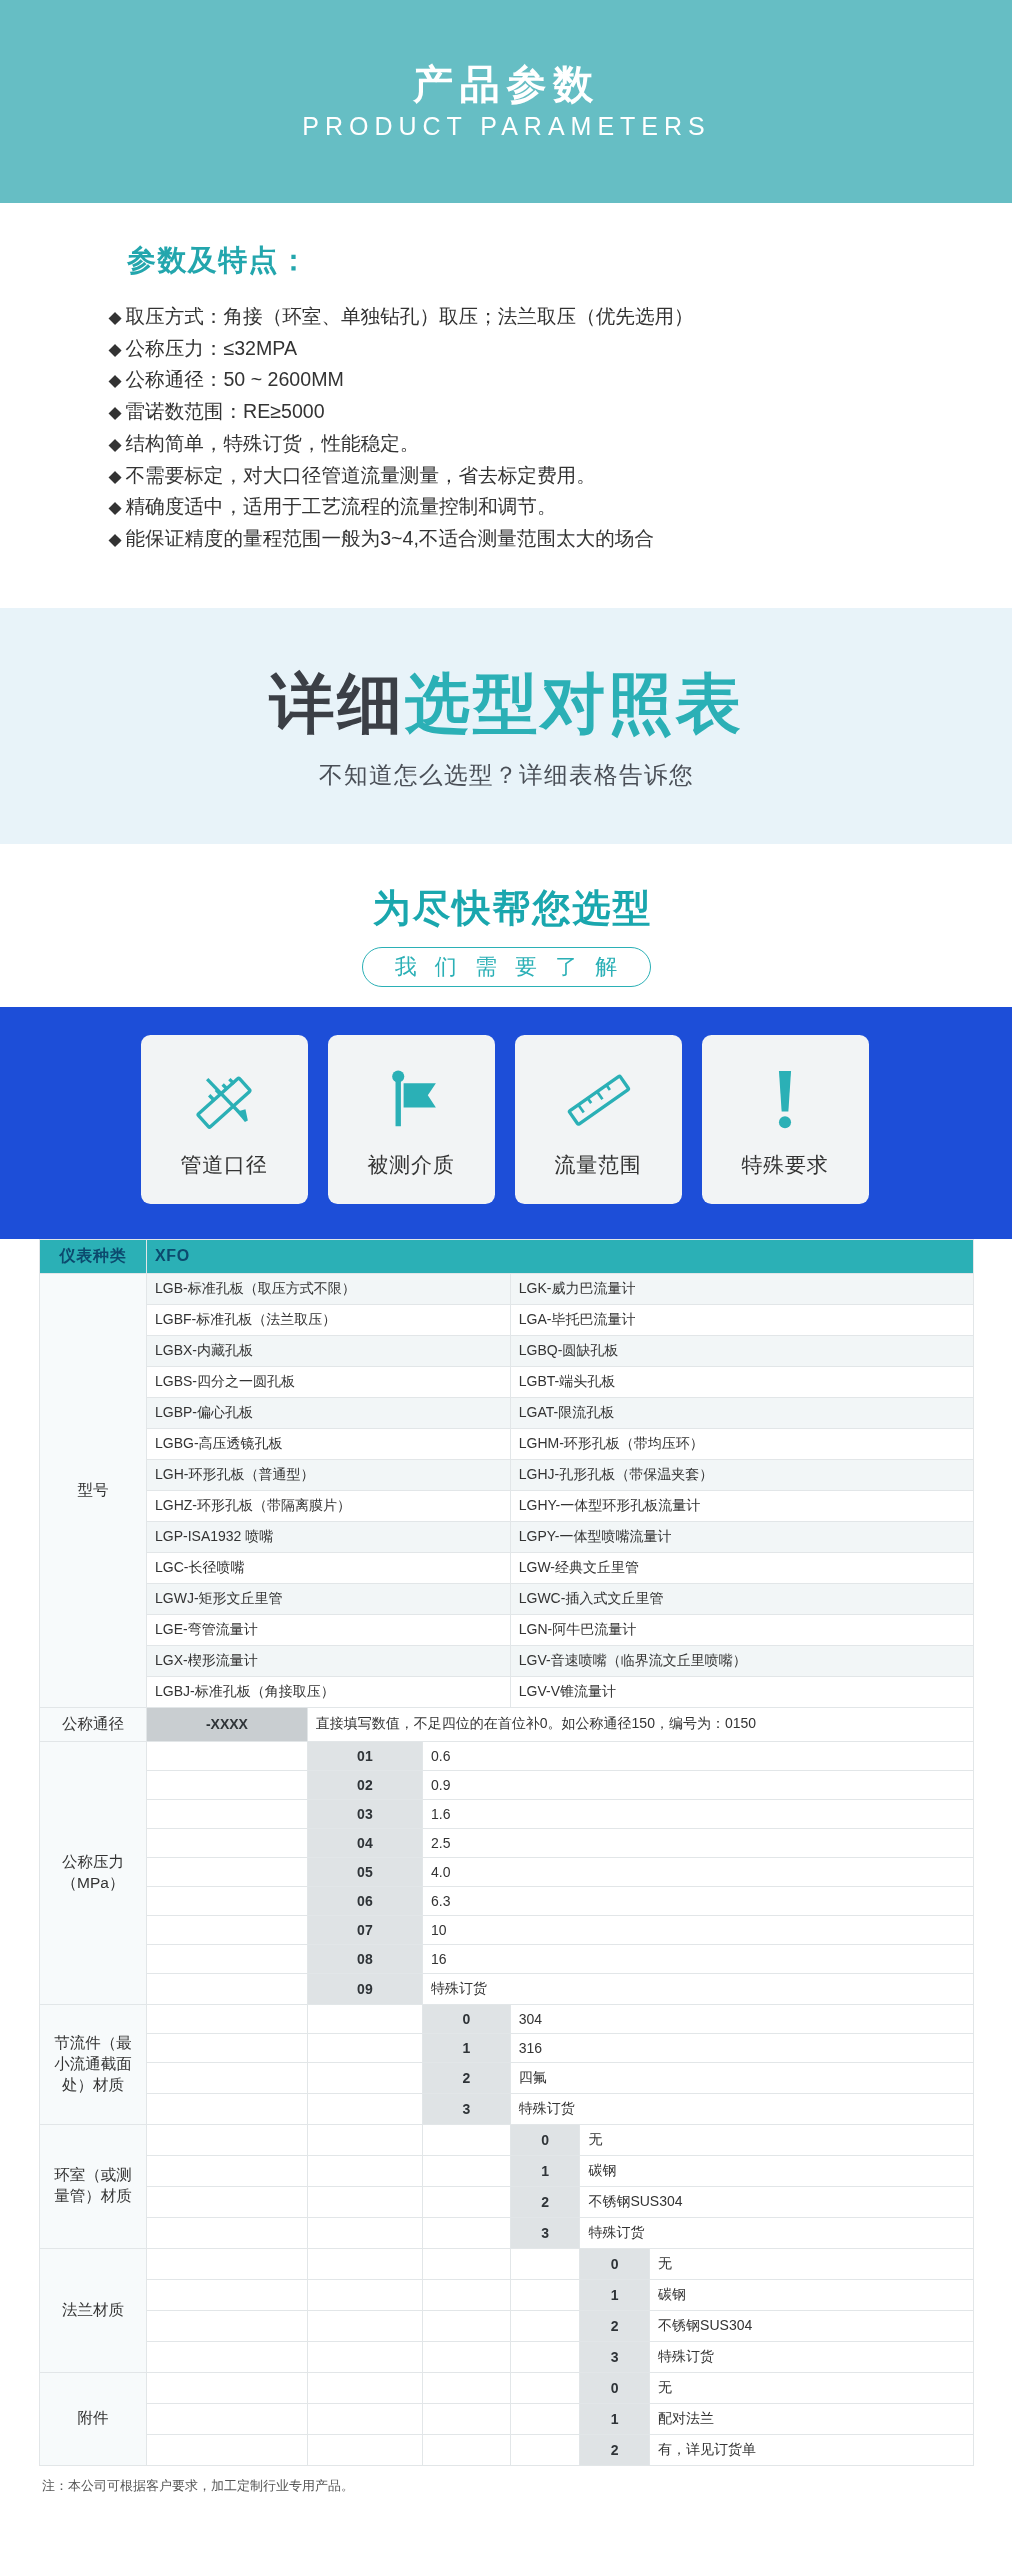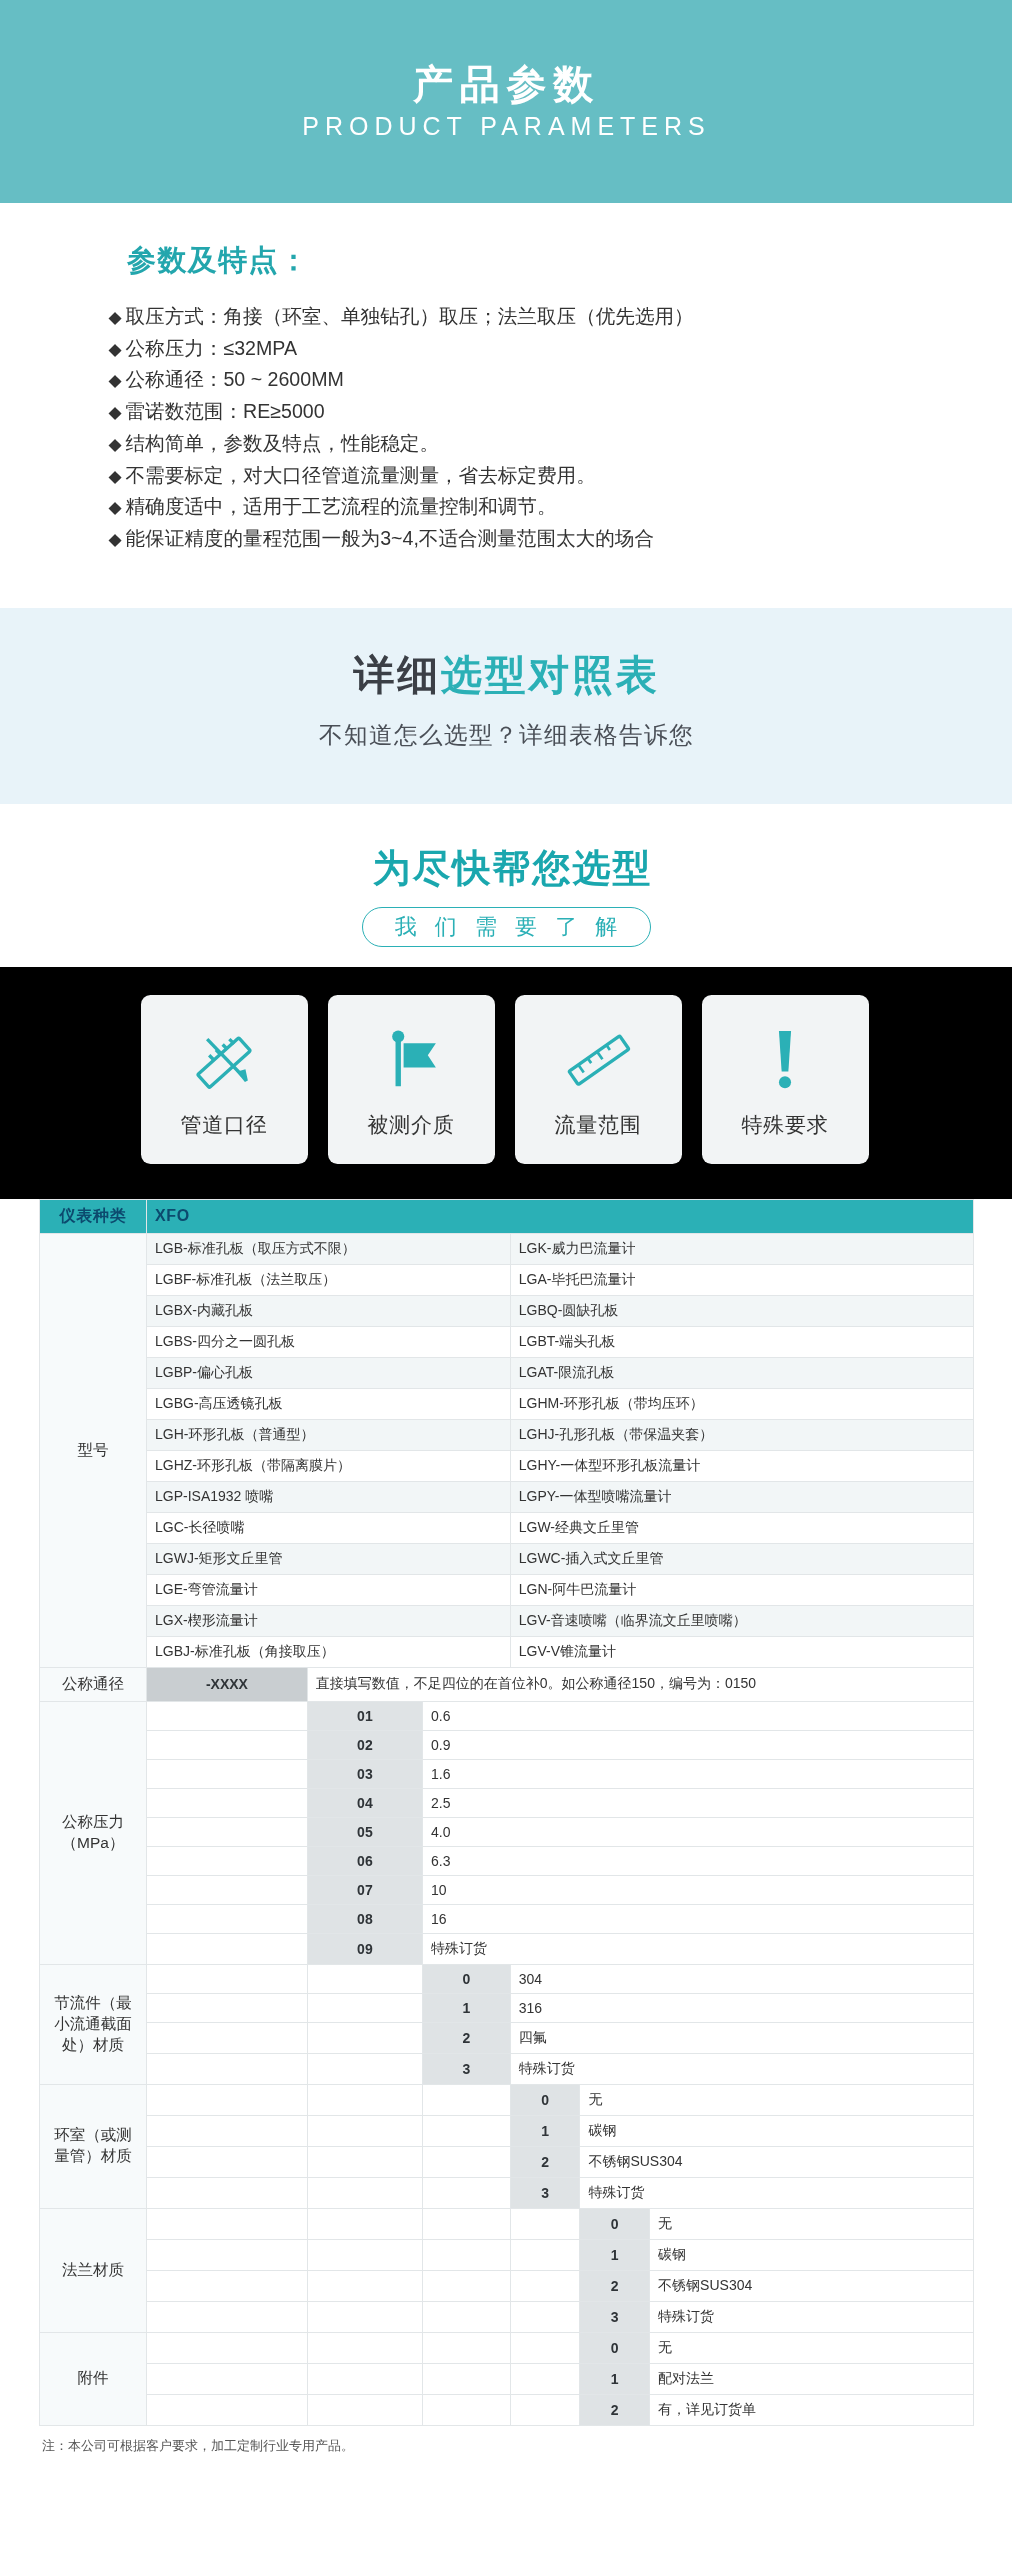--- a/index.html
+++ b/index.html
@@ -57,22 +57,22 @@
     padding-left:1.4px;
     white-space:nowrap;
   }
   .param-list li .dia { color:#333; margin-right:4px; font-size:17px; }
   .blue-band {
     background:#e8f3f9;
     padding:47px 0 53px 0;
     text-align:center;
   }
   .blue-band h2 {
-    margin:0 0 23px 0;
-    font-size:41px;
+    margin:16px 0 23px 0;
+    font-size:65px;
     font-weight:bold;
     letter-spacing:2.7px;
     color:#3b3f46;
     line-height:1;
   }
   .blue-band h2 .hl { color:#2bb0b6; }
   .blue-band .bsub {
     font-size:23.6px;
     color:#4a4f57;
     letter-spacing:1.4px;
@@ -99,21 +99,21 @@
     padding:8px 27px 8px 32px;
     line-height:1;
   }
 
   
   .cards {
     display:flex;
     justify-content:center;
     gap:20px;
     padding:28px 4px 35px 0;
-    background:#000000;
+    background:#1d4ed8;
   }
   .card {
     width:167px;
     height:169px;
     background:#f2f4f5;
     border-radius:9.5px;
     display:flex;
     flex-direction:column;
     align-items:center;
     justify-content:center;
@@ -185,21 +185,21 @@
     <div class="banner-sub">PRODUCT PARAMETERS</div>
   </div>
 
   <div class="params">
     <div class="params-title">参数及特点：</div>
     <ul class="param-list">
       <li><span class="dia">◆</span><span>取压方式：角接（环室、单独钻孔）取压；法兰取压（优先选用）</span></li>
       <li><span class="dia">◆</span><span>公称压力：≤32MPA</span></li>
       <li><span class="dia">◆</span><span>公称通径：50 ~ 2600MM</span></li>
       <li><span class="dia">◆</span><span>雷诺数范围：RE≥5000</span></li>
-      <li><span class="dia">◆</span><span>结构简单，参数及特点，性能稳定。</span></li>
+      <li><span class="dia">◆</span><span>结构简单，特殊订货，性能稳定。</span></li>
       <li><span class="dia">◆</span><span>不需要标定，对大口径管道流量测量，省去标定费用。</span></li>
       <li><span class="dia">◆</span><span>精确度适中，适用于工艺流程的流量控制和调节。</span></li>
       <li><span class="dia">◆</span><span>能保证精度的量程范围一般为3~4,不适合测量范围太大的场合</span></li>
     </ul>
   </div>
 
   <div class="blue-band">
     <h2>
       <span>详细</span><span class="hl">选型对照表</span>
     </h2>

